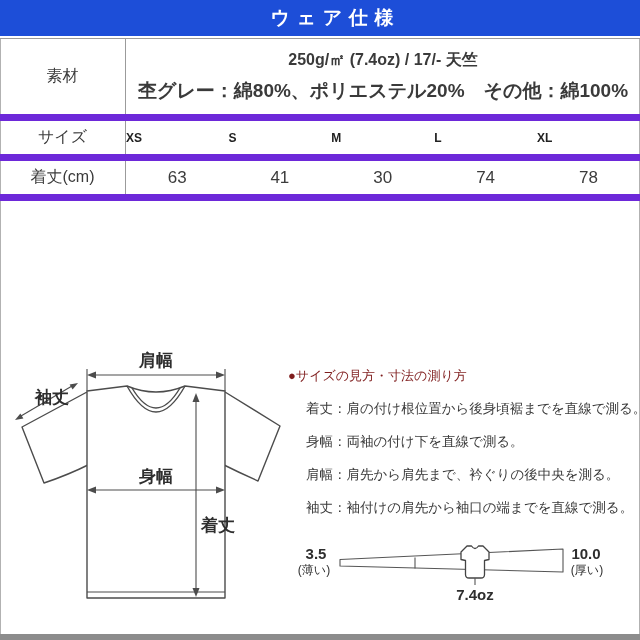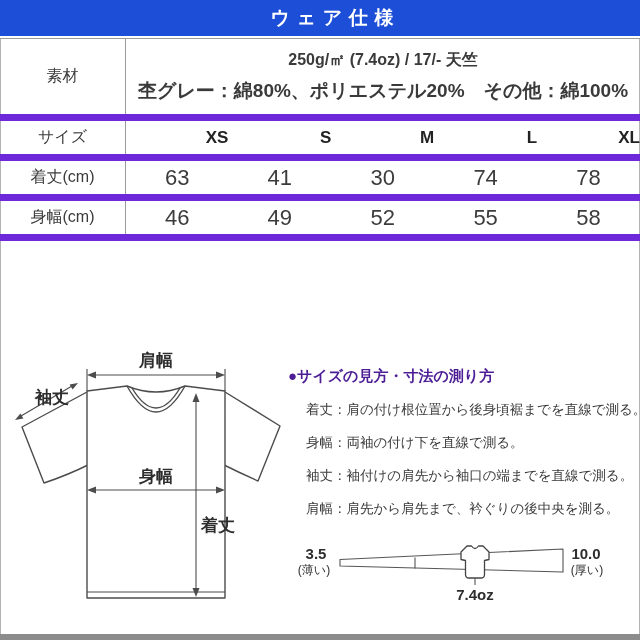--- a/index.html
+++ b/index.html
@@ -37,31 +37,31 @@
   table.spec th.row-label {
     width:125px; border-right:1px solid #9b9b9b;
     font-weight:500; font-size:16px; color:#3a3a3a; text-align:center;
   }
   tr.material-row { height:79px; }
   tr.size-row     { height:40px; }
   tr.data-row     { height:40px; }
   .material-cell { text-align:center;font-weight:bold; }
   .material-line1 { font-size:16px; margin-bottom:7px; }
   .material-line2 { font-size:19px; }
-  td.size-head { text-align:right; font-size:17px; font-weight:700; color:#222; }
-  td.num-cell  { text-align:center; font-size:22px; color:#3c3c3c; }
+  td.size-head { text-align:left; font-size:12px; font-weight:700; color:#222; }
+  td.num-cell  { text-align:center; font-size:17px; color:#3c3c3c; }
   
   svg { position:absolute; }
   svg text { font-family:"Liberation Sans","DejaVu Sans",sans-serif; }
   .dim-label { font-size:17px; font-weight:600; fill:#2e2e2e; }
   
   .guide {
     position:absolute; left:288px; top:367px; width:350px;
   }
-  .guide-title { font-size:15px; font-weight:700; color:#4c1d95; }
+  .guide-title { font-size:13px; font-weight:400; color:#7f1d1d; }
   .guide-item  { font-size:13.5px; font-weight:500; color:#3a3a3a; margin-top:15px; padding-left:18px; white-space:nowrap; }
 </style>
 </head>
 <body>
 
 <div class="page">
 
   <div class="header-bar">
     <span>ウェア仕様</span>
   </div>
@@ -85,28 +85,20 @@
       <td class="size-head">L</td>
       <td class="size-head">XL</td>
     </tr>
     <tr class="data-row">
       <th class="row-label">着丈(cm)</th>
       <td class="num-cell">63</td>
       <td class="num-cell">41</td>
       <td class="num-cell">30</td>
       <td class="num-cell">74</td>
       <td class="num-cell">78</td>
-    </tr>
-    <tr class="data-row">
-      <th class="row-label">身幅(cm)</th>
-      <td class="num-cell">46</td>
-      <td class="num-cell">49</td>
-      <td class="num-cell">52</td>
-      <td class="num-cell">55</td>
-      <td class="num-cell">58</td>
     </tr>
   </tbody>
     </table>
 
   <svg style="left:0;top:330px" width="300" height="290" viewBox="0 330 300 290">
     <g fill="none" stroke="#4c4c4c" stroke-width="1.4" stroke-linejoin="round">
 
       <path d="M87,392 L22,427 L44,483 Q68,475 90,464" fill="#fff"></path>
       <path d="M225,392 L280,426 L258,481 Q240,473 220,463" fill="#fff"></path>
 
@@ -141,22 +133,22 @@
     <text class="dim-label" x="156" y="366" text-anchor="middle">肩幅</text>
     <text class="dim-label" x="52" y="403" text-anchor="middle">袖丈</text>
     <text class="dim-label" x="156" y="482" text-anchor="middle">身幅</text>
     <text class="dim-label" x="201" y="531" text-anchor="start">着丈</text>
   </svg>
 
   <div class="guide">
     <div class="guide-title">●サイズの見方・寸法の測り方</div>
     <div class="guide-item">着丈：肩の付け根位置から後身頃裾までを直線で測る。</div>
     <div class="guide-item">身幅：両袖の付け下を直線で測る。</div>
+    <div class="guide-item">肩幅：肩先から肩先まで、衿ぐりの後中央を測る。</div>
     <div class="guide-item">袖丈：袖付けの肩先から袖口の端までを直線で測る。</div>
-    <div class="guide-item">肩幅：肩先から肩先まで、衿ぐりの後中央を測る。</div>
   </div>
 
   <svg style="left:285px;top:535px" width="355" height="75" viewBox="285 535 355 75">
     <g fill="#fff" stroke="#555" stroke-width="1.1" stroke-linejoin="round">
       <polygon points="340,559.5 563,549 563,572 340,566"></polygon>
       <path d="M415,557.5 L415,568.5" fill="none"></path>
     </g>
     <path d="M461,552 L467,546 L471.5,546 Q475,551 478.5,546 L483,546 L489,552 L489,559.5 L484.5,560.5 L484.5,574.5 Q484.5,578 481,578 L469,578 Q465.5,578 465.5,574.5 L465.5,560.5 L461,559.5 Z" fill="#fff" stroke="#444" stroke-width="1.3" stroke-linejoin="round"></path>
     <path d="M475,578 L475,585" stroke="#555" stroke-width="1.1"></path>
     <text x="316" y="559" text-anchor="middle" font-size="15" font-weight="700" fill="#2e2e2e">3.5</text>

